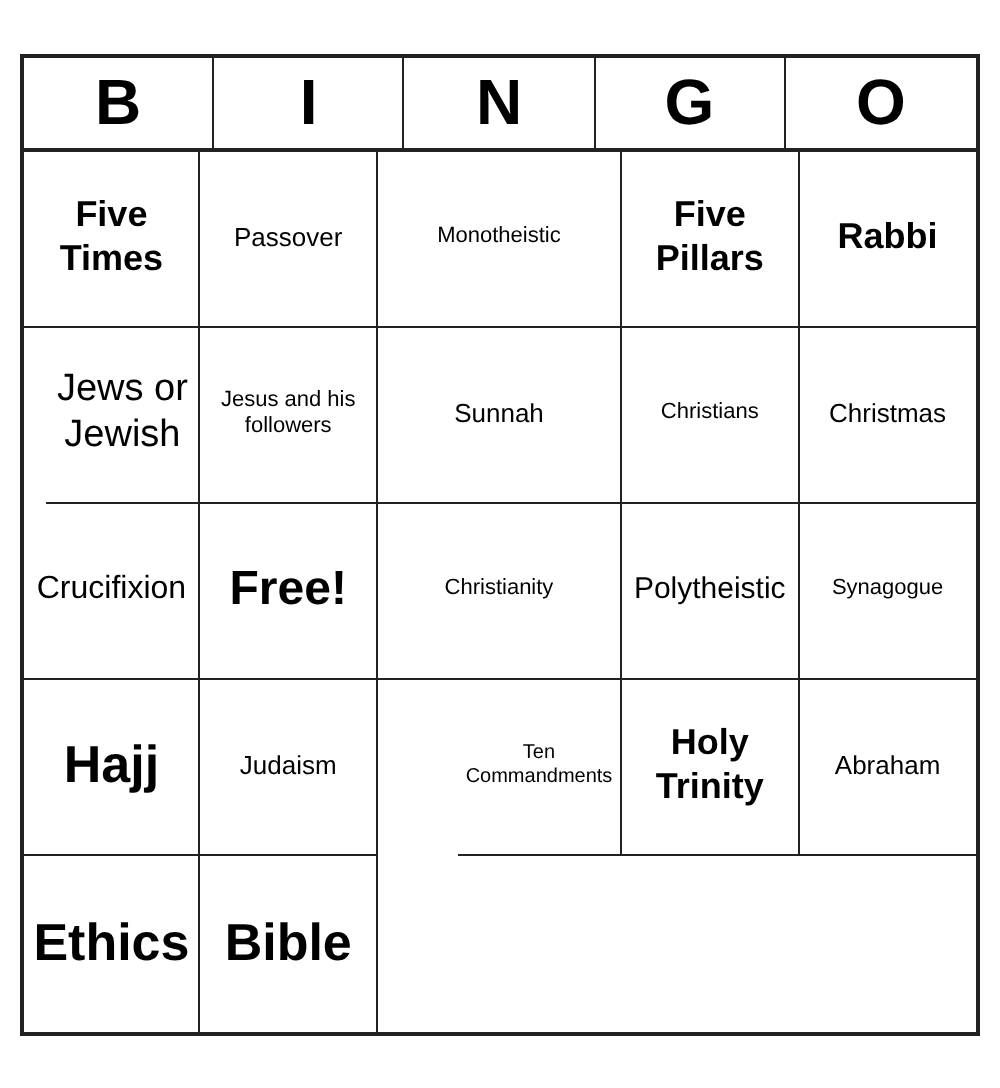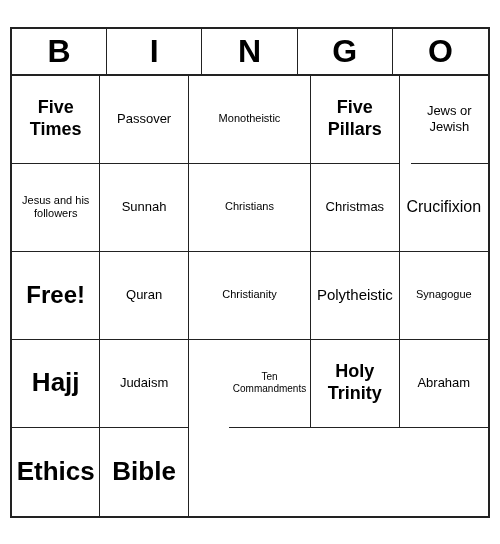--- a/index.html
+++ b/index.html
@@ -64,28 +64,28 @@
       <div class="bingo-header-cell">I</div>
       <div class="bingo-header-cell">N</div>
       <div class="bingo-header-cell">G</div>
       <div class="bingo-header-cell">O</div>
     </div>
   <div class="bingo-grid">
   <div class="bingo-cell" style="font-size: 18px; font-weight: bold;">Five Times</div>
       <div class="bingo-cell" style="font-size: 13px;">Passover</div>
       <div class="bingo-cell" style="font-size: 11px;">Monotheistic</div>
       <div class="bingo-cell" style="font-size: 18px; font-weight: bold;">Five Pillars</div>
-      <div class="bingo-cell" style="font-size: 13px; margin-left: 11px;">Jews or Jewish</div>
+      <div class="bingo-cell" style="font-size: 18px; font-weight: bold;">Rabbi</div>
+      <div class="bingo-cell" style="font-size: 19px; margin-left: 11px;">Jews or Jewish</div>
       <div class="bingo-cell" style="font-size: 11px;">Jesus and his followers</div>
       <div class="bingo-cell" style="font-size: 13px;">Sunnah</div>
       <div class="bingo-cell" style="font-size: 11px;">Christians</div>
       <div class="bingo-cell" style="font-size: 13px;">Christmas</div>
       <div class="bingo-cell" style="font-size: 16px;">Crucifixion</div>
       <div class="bingo-cell" style="font-size: 24px; font-weight: bold;">Free!</div>
-      <div class="bingo-cell" style="font-size: 13px;">Quran</div>
       <div class="bingo-cell" style="font-size: 11px;">Christianity</div>
       <div class="bingo-cell" style="font-size: 15px;">Polytheistic</div>
       <div class="bingo-cell" style="font-size: 11px;">Synagogue</div>
       <div class="bingo-cell" style="font-size: 26px; font-weight: bold;">Hajj</div>
       <div class="bingo-cell" style="font-size: 13px;">Judaism</div>
       <div class="bingo-cell" style="font-size: 10px; margin-left: 40px;">Ten Commandments</div>
       <div class="bingo-cell" style="font-size: 18px; font-weight: bold;">Holy Trinity</div>
       <div class="bingo-cell" style="font-size: 13px;">Abraham</div>
       <div class="bingo-cell" style="font-size: 26px; font-weight: bold;">Ethics</div>
       <div class="bingo-cell" style="font-size: 26px; font-weight: bold;">Bible</div>

